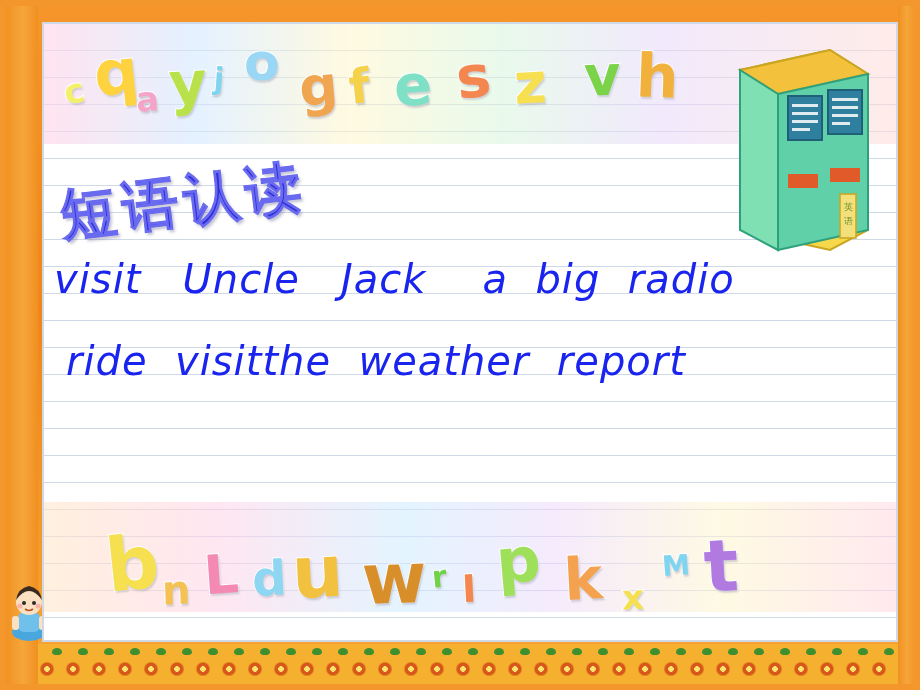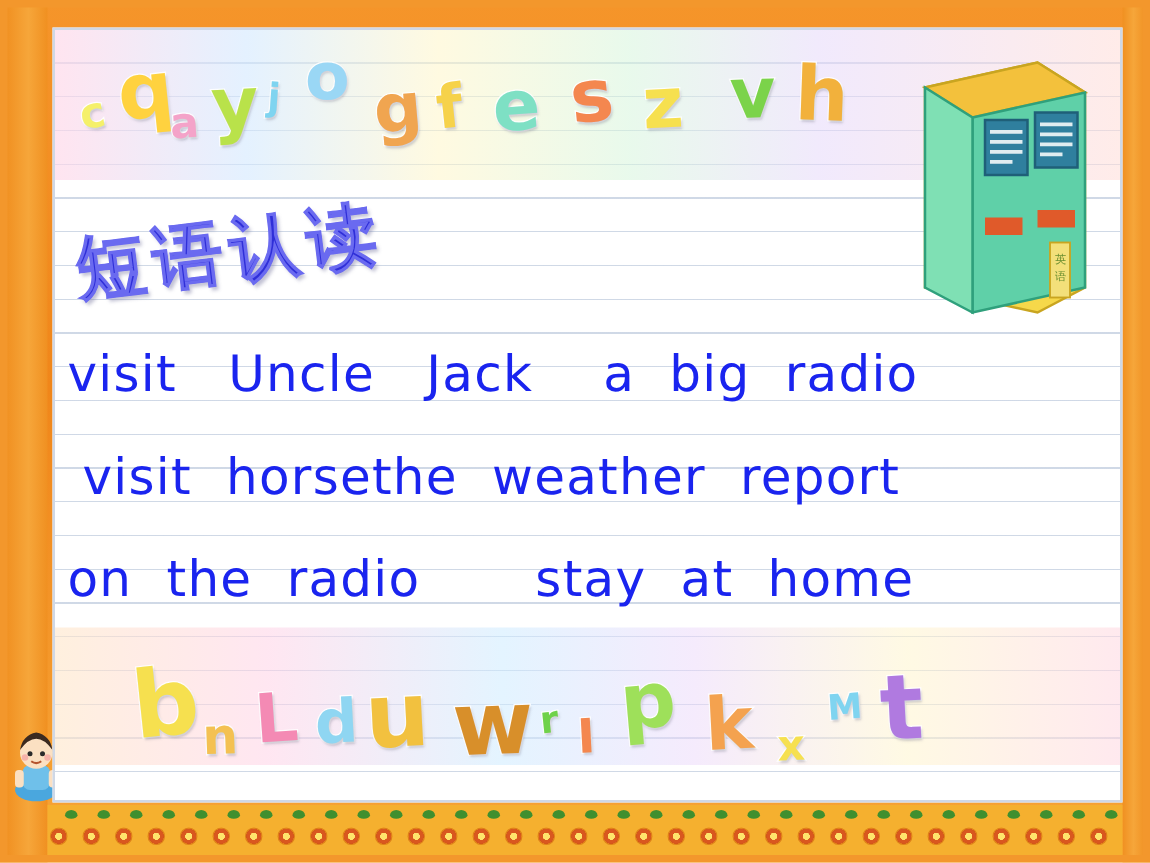--- a/index.html
+++ b/index.html
@@ -102,21 +102,21 @@
     position:absolute;left:16px;top:140px;
     font-family:"DejaVu Sans", sans-serif;
     font-size:56px;font-weight:bold;color:#2f2fd8;
     letter-spacing:6px;
     transform:rotate(-7deg);
     text-shadow:2px 3px 3px rgba(120,120,160,.45);
     -webkit-text-stroke:1px #6a6af0;
   }
   
   .phrases{
-    position:absolute;left:0;right:0;top:253px;
+    position:absolute;left:0;right:0;top:232px;font-style:italic;
   }
   .line{
     display:flex;align-items:baseline;
     color:#1a24ef;
     font-family:"DejaVu Sans", sans-serif;
     font-size:40px;
     letter-spacing:1px;
     height:82px;
   }
   .line .seg{white-space:pre;}
@@ -293,23 +293,19 @@
     </div>
 
     <div class="title">短语认读</div>
 
     <div class="phrases">
       <div class="line l1">
         <span class="seg seg1">visit   Uncle   Jack</span>
         <span class="seg seg2">a  big  radio</span>
       </div>
       <div class="line l2">
-        <span class="seg seg1">visit  horse</span>
+        <span class="seg seg1">ride  visit</span>
         <span class="seg seg2">the  weather  report</span>
       </div>
-      <div class="line l3">
-        <span class="seg seg1">on  the  radio</span>
-        <span class="seg seg2">stay  at  home</span>
-      </div>
     </div>
 
   </div>
 </div>
 
 </body></html>

